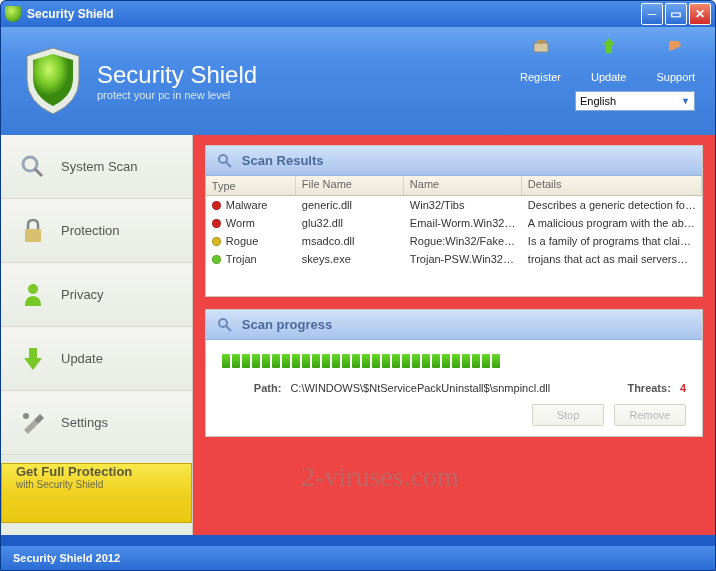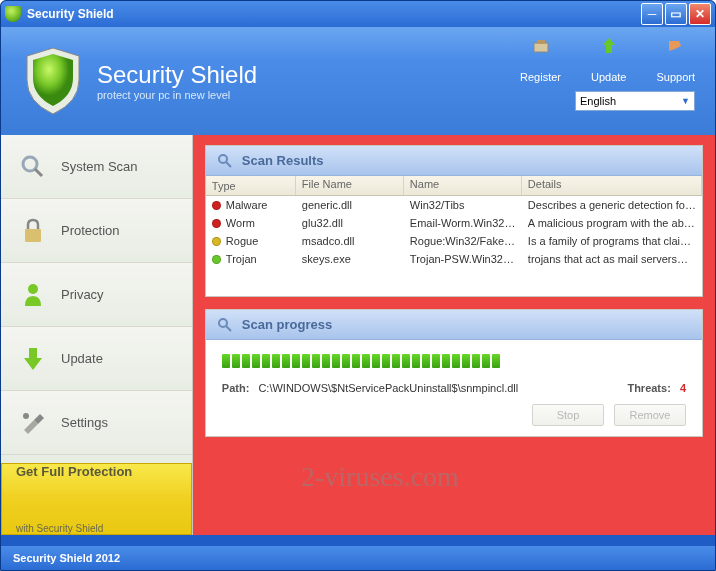--- a/index.html
+++ b/index.html
@@ -28,21 +28,21 @@
 .hact { display: flex; flex-direction: column; align-items: center; gap: 16px; color: #fff; font-size: 11px; cursor: pointer; }
 .hact-icon { width: 20px; height: 18px; display: flex; align-items: center; justify-content: center; }
 .lang-select { width: 120px; height: 20px; background: #fff; border: 1px solid #84a8d8; font-size: 11px; padding: 0 4px; display: flex; align-items: center; justify-content: space-between; cursor: pointer; }
 .lang-select .chev { color: #2b6cd4; font-size: 9px; }
 
 .body-area { display: flex; height: 400px; background: #e8ede4; }
 
 .sidebar { width: 200px; background: #e8ede4; border-right: 1px solid #c8c8c0; }
 .side-item { height: 64px; display: flex; align-items: center; gap: 14px; padding: 0 18px; border-bottom: 1px solid #d8d8d0; font-size: 13px; color: #555; cursor: pointer; background: linear-gradient(#f4f4f0, #e8ede4); }
 .side-icon { width: 28px; height: 28px; display: flex; align-items: center; justify-content: center; }
-.promo { margin-top: 8px; height: 72px; background: linear-gradient(#f8e84a 0%, #f0d020 50%, #e8c810 100%); border: 1px solid #c8a800; display: flex; flex-direction: column; justify-content: space-between; padding: 0 14px; cursor: pointer; }
+.promo { margin-top: 8px; height: 60px; background: linear-gradient(#f8e84a 0%, #f0d020 50%, #e8c810 100%); border: 1px solid #c8a800; display: flex; flex-direction: column; justify-content: flex-start; padding: 0 14px; cursor: pointer; }
 .promo-title { font-size: 13px; font-weight: bold; color: #5a5a3a; }
 .promo-sub { font-size: 10px; color: #6a6a4a; }
 
 .main { flex: 1; padding: 10px 12px; background: #ef4444; position: relative; }
 
 .panel { background: #fff; border: 1px solid #c8c8c0; margin-bottom: 12px; }
 .panel-hdr { height: 30px; background: linear-gradient(#d0e0f8, #a8c4ec); display: flex; align-items: center; gap: 8px; padding: 0 10px; color: #4a6a9a; font-size: 13px; font-weight: bold; border-bottom: 1px solid #98b4dc; }
 .mag-icon { width: 18px; height: 18px; display: flex; align-items: center; justify-content: center; }
 
 .results-table { width: 100%; }
@@ -53,21 +53,21 @@
 .td { padding: 0 6px; overflow: hidden; white-space: nowrap; text-overflow: ellipsis; }
 .col-type { width: 90px; display: flex; align-items: center; gap: 5px; }
 .col-file { width: 108px; }
 .col-name { width: 118px; }
 .col-details { flex: 1; }
 .dot { width: 9px; height: 9px; border-radius: 50%; border: 1px solid rgba(0,0,0,0.2); }
 
 .progress-body { padding: 14px 16px 10px; }
 .prog-bar { display: flex; gap: 2px; margin-bottom: 14px; }
 .seg { width: 8px; height: 14px; background: linear-gradient(#68d828, #3aa010); border-radius: 1px; }
-.prog-row { display: flex; justify-content: space-between; font-size: 11px; color: #333; margin-bottom: 10px; }
+.prog-row { display: flex; justify-content: space-between; font-size: 11px; color: #333; margin-bottom: 10px; margin-left: 32px; }
 .prog-row .lbl { font-weight: bold; color: #555; margin-right: 6px; }
 .threats-v { color: #d42b2b; font-weight: bold; }
 .prog-btns { display: flex; justify-content: flex-end; gap: 10px; }
 .btn { width: 72px; height: 22px; border: 1px solid #b8b8b0; background: linear-gradient(#f8f8f4, #e8e8e0); color: #888; border-radius: 2px; font-size: 11px; cursor: pointer; opacity: 0.6; }
 
 .statusbar { position: absolute; bottom: 0; left: 0; right: 0; height: 24px; background: linear-gradient(#4a8ce8, #2b6cd4); color: #fff; font-size: 11px; font-weight: bold; display: flex; align-items: center; padding: 0 12px; }
 
 .watermark { position: absolute; top: 460px; left: 300px; font-size: 28px; color: #888; opacity: 0.5; font-family: Georgia, serif; pointer-events: none; z-index: 100; }
 </style>
 </head>

